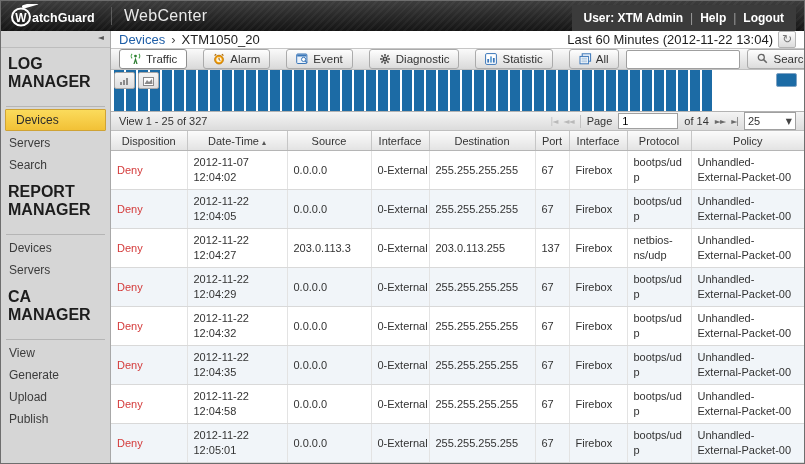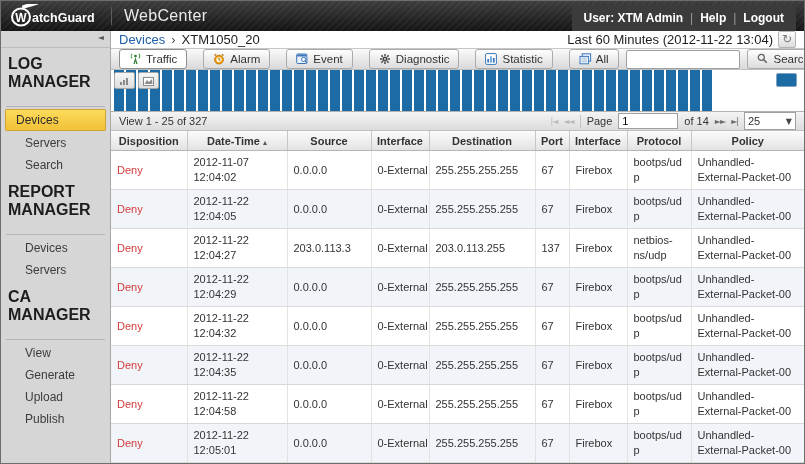--- a/index.html
+++ b/index.html
@@ -15,21 +15,21 @@
   .product{color:#e9e9e9;font-size:16px;letter-spacing:.3px;}
   .userbox{position:absolute;right:8px;top:4px;height:26px;line-height:26px;background:#3b3b3b;padding:0 12px;color:#fff;font-size:12px;font-weight:bold;z-index:2;}
   .userbox a{color:#fff;text-decoration:none;}
   .usep{color:#9a9a9a;margin:0 7px;font-weight:normal;}
 
   
   .cols{display:flex;height:432px;}
   .sidebar{width:110px;background:#d6d6d6;border-right:1px solid #a8a8a8;box-sizing:border-box;font-size:12px;}
   .side-collapse{height:13px;text-align:right;padding:2px 6px 1px;color:#555;font-size:8px;border-bottom:1px solid #bdbdbd;}
   .side-title{font-size:16px;font-weight:bold;color:#1d1d1d;margin:0 5px 2px;padding:7px 2px 15px;border-bottom:1px solid #b5b5b5;}
-  .side-item{padding:4px 24px;color:#3c3c3c;cursor:pointer;}
+  .side-item{padding:4px 8px;color:#3c3c3c;cursor:pointer;}
   .side-item.active{background:linear-gradient(#fbdb5c,#f2c136);border:1px solid #cfa335;border-radius:1px;margin:1px 4px;padding:3px 10px;color:#2d2d2d;}
   .main{width:693px;background:#fff;display:flex;flex-direction:column;}
 
   
   .crumb-row{height:26px;display:flex;align-items:center;justify-content:space-between;padding:0 8px;font-size:13px;}
   .crumb-left{display:flex;align-items:center;gap:6px;}
   .crumb-left a{color:#1f5fa8;text-decoration:none;cursor:pointer;}
   .crumb-sep{color:#444;}
   .crumb-cur{color:#222;}
   .time-wrap{display:flex;align-items:center;gap:5px;color:#1d1d1d;}
@@ -56,21 +56,21 @@
   .pager-right{display:flex;align-items:center;gap:6px;}
   .pgbtn{font-size:8px;letter-spacing:-1px;color:#6a6a6a;cursor:pointer;}
   .pgbtn.disabled{color:#b9b9b9;cursor:default;}
   .pg-divider{width:1px;height:13px;background:#c2c2c2;}
   .page-input{width:52px;height:14px;border:1px solid #a0a0a0;font-size:11px;padding:0 3px;font-family:inherit;}
   .pagesize{display:flex;align-items:center;justify-content:space-between;width:44px;height:16px;border:1px solid #a0a0a0;background:#fff;padding:0 3px;cursor:pointer;}
   .ps-caret{font-size:8px;color:#444;}
 
   
   table{border-collapse:collapse;table-layout:fixed;width:693px;font-size:11px;}
-  thead th{height:19px;background:linear-gradient(#fbfbfb,#e3e3e3);border-right:1px solid #c6c6c6;border-bottom:1px solid #b5b5b5;font-weight:bold;color:#333;padding:0 3px;white-space:nowrap;overflow:hidden;cursor:pointer;}
+  thead th{height:19px;background:linear-gradient(#fbfbfb,#e3e3e3);border-right:1px solid #c6c6c6;border-bottom:1px solid #b5b5b5;font-weight:normal;color:#333;padding:0 3px;white-space:nowrap;overflow:hidden;cursor:pointer;}
   thead th:last-child{border-right:none;}
   tbody td{height:34px;padding:2px 6px;border-right:1px solid #e3e3e3;border-bottom:1px solid #d9d9d9;color:#333;vertical-align:middle;line-height:1.35;word-wrap:break-word;}
   tbody td:last-child{border-right:none;}
   tr.alt td{background:#f1f5f9;}
   td.deny{color:#d43a3a;}
   td.right{text-align:right;white-space:nowrap;}
   .sort{font-size:8px;color:#555;margin-left:3px;}
 </style>
 </head>
 <body>

